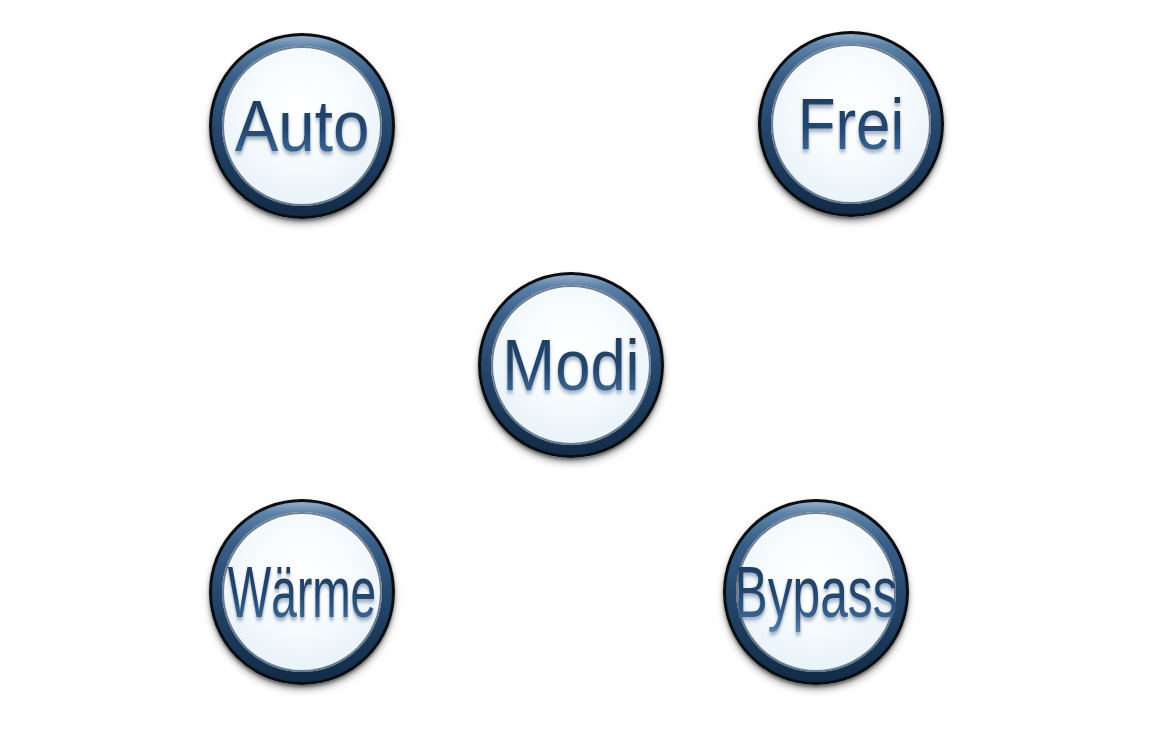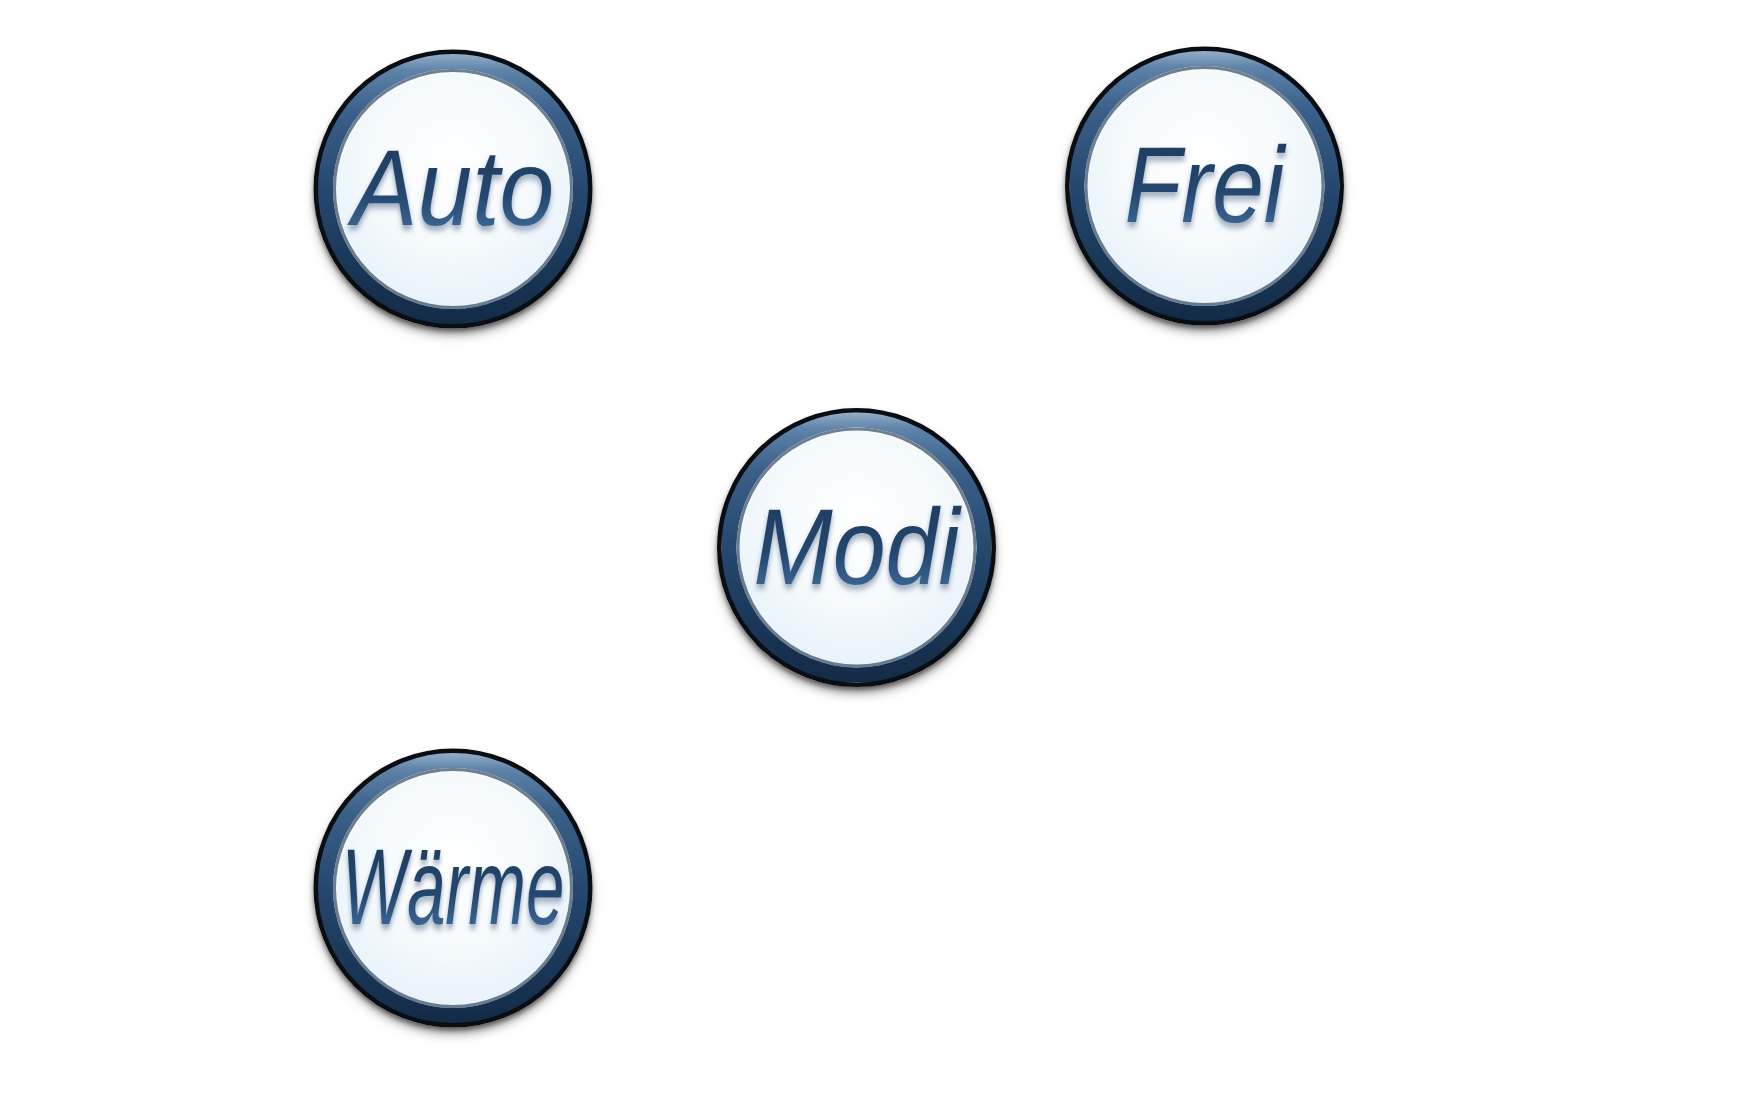--- a/index.html
+++ b/index.html
@@ -29,21 +29,20 @@
     background: linear-gradient(180deg,
       #93aec9 0%,
       #5e83a9 6%,
       #3a5f88 22%,
       #26486f 50%,
       #1a3757 78%,
       #122b47 100%);
     box-shadow: 0 5px 8px -2px rgba(0,0,0,0.55),
                 0 2px 3px rgba(0,0,0,0.35);
     outline: none;
-    font-style: italic;
   }
 
   .face {
     position: absolute;
     inset: 10px;
     border-radius: 50%;
     background: radial-gradient(circle at 50% 40%,
       #ffffff 0%,
       #f7fbfd 40%,
       #e7f2f9 78%,
@@ -92,21 +91,21 @@
 
   
   .sx91 { transform: scaleX(0.91); }
   .sx86 { transform: scaleX(0.86); }
   .sx88 { transform: scaleX(0.88); }
   .sx64 { transform: scaleX(0.64); }
   .sx69 { transform: scaleX(0.69); }
 
   
   .pos-auto   { left: 209px; top: 33px;  }
-  .pos-frei   { left: 710px; top: 31px;  }
+  .pos-frei   { left: 758px; top: 31px;  }
   .pos-modi   { left: 478px; top: 272px; }
   .pos-waerme { left: 209px; top: 499px; }
   .pos-bypass { left: 723px; top: 499px; }
 </style>
 </head>
 <body>
 
 <div class="stage">
 
   <button class="circle-btn pos-auto">
@@ -130,14 +129,20 @@
     </span>
   </button>
 
   <button class="circle-btn pos-modi">
     <span class="face"></span>
     <span class="label-wrap">
       <span class="label sx88">Modi</span>
     </span>
   </button>
 
+  <button class="circle-btn pos-bypass">
+    <span class="face"></span>
+    <span class="label-wrap">
+      <span class="label sx69">Bypass</span>
+    </span>
+  </button>
 
 </div>
 
 </body></html>

